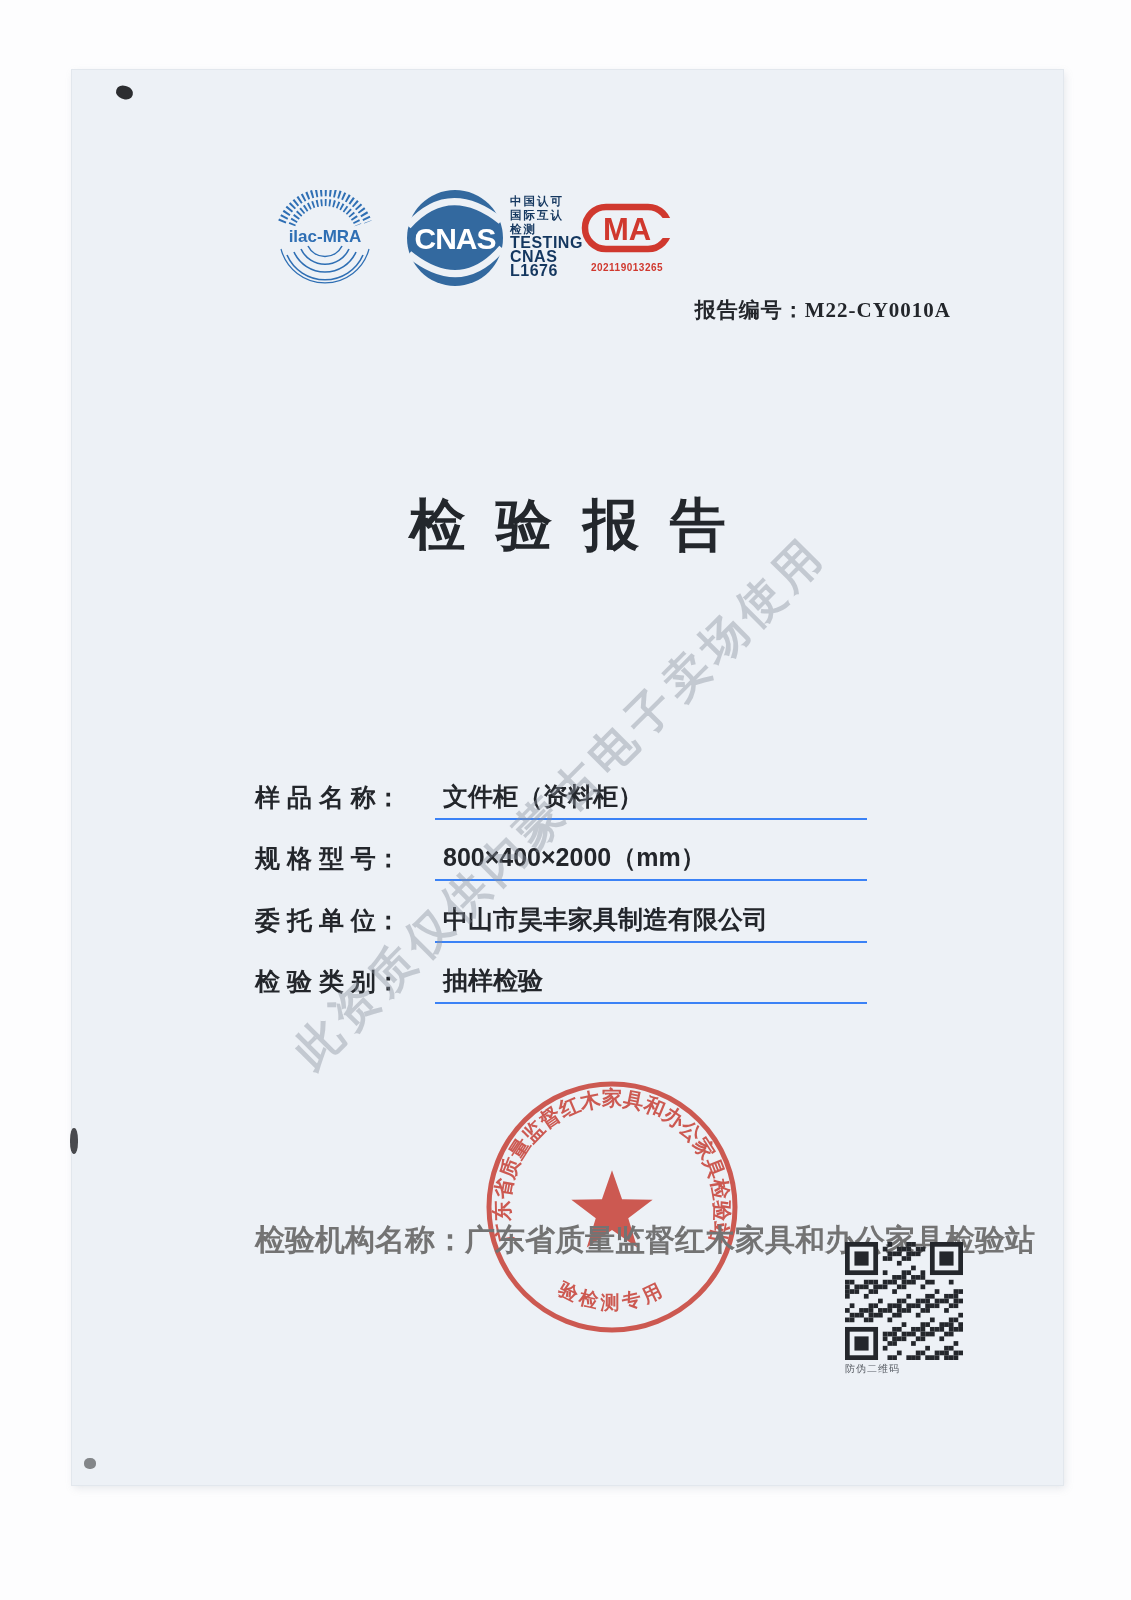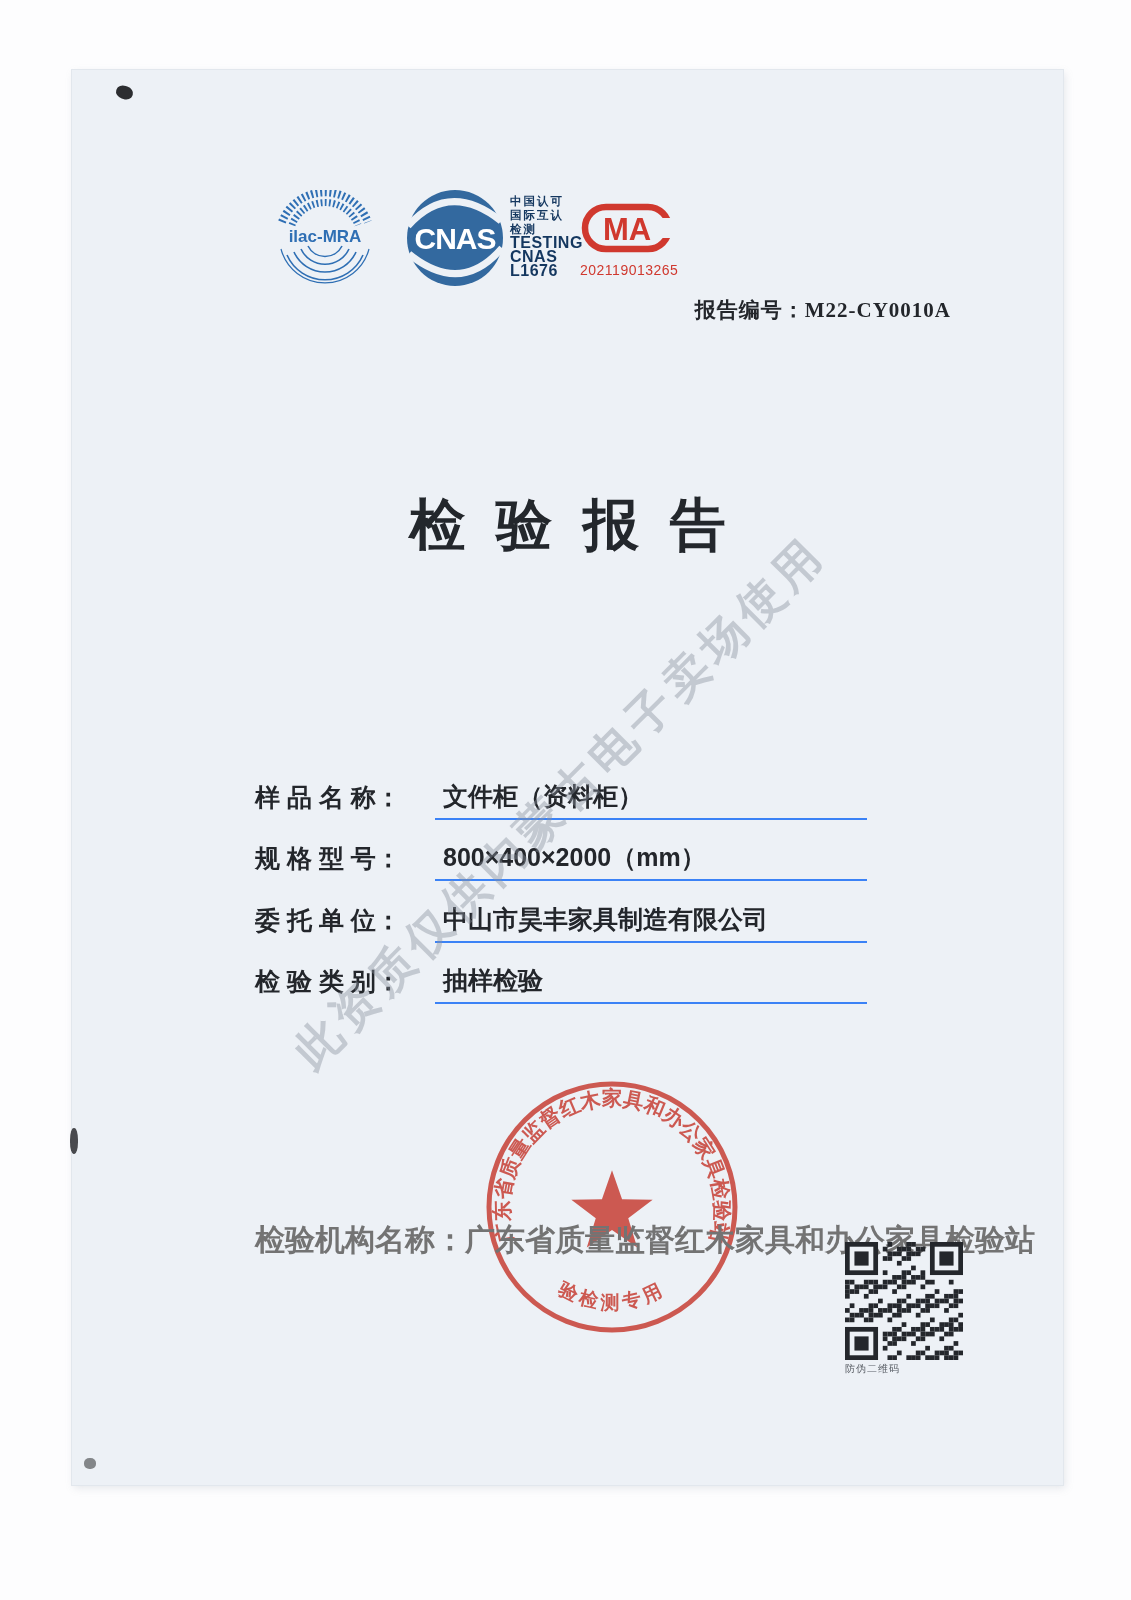--- a/index.html
+++ b/index.html
@@ -24,21 +24,21 @@
   .ilac{left:205px;top:120px;width:96px;height:96px;}
   .cnas{left:333px;top:118px;width:100px;height:100px;}
   .cnas-lines{position:absolute;left:438px;top:124px;width:100px;color:#14375f;font-weight:bold;}
   .cnas-lines .cn{font-size:11.5px;line-height:14px;letter-spacing:2px;}
   .cnas-lines .en{font-size:16px;line-height:14px;letter-spacing:.5px;}
   .cma-block{position:absolute;left:508px;top:132px;width:94px;text-align:center;}
   .cma-block svg{width:92px;height:52px;}
   .cal-block{position:abssolute;}
   .cal-block{position:absolute;left:610px;top:124px;width:116px;text-align:center;}
   .cal-block svg{width:80px;height:70px;}
-  .logo-num{color:#d0382e;font-size:14px;font-weight:normal;letter-spacing:.5px;margin-top:4px;white-space:nowrap;}
+  .logo-num{color:#d0382e;font-size:10px;font-weight:bold;letter-spacing:.5px;margin-top:4px;white-space:nowrap;}
   
   .report-no{
     position:absolute;top:226px;right:112px;
     font-size:21px;font-weight:bold;color:#23262b;letter-spacing:1px;
   }
   .report-no .num{font-family:Liberation Serif, serif;font-weight:bold;}
   
   .title{
     position:absolute;left:0;top:418px;width:100%;margin:0;
     text-align:center;font-size:56px;font-weight:900;color:#23272c;

